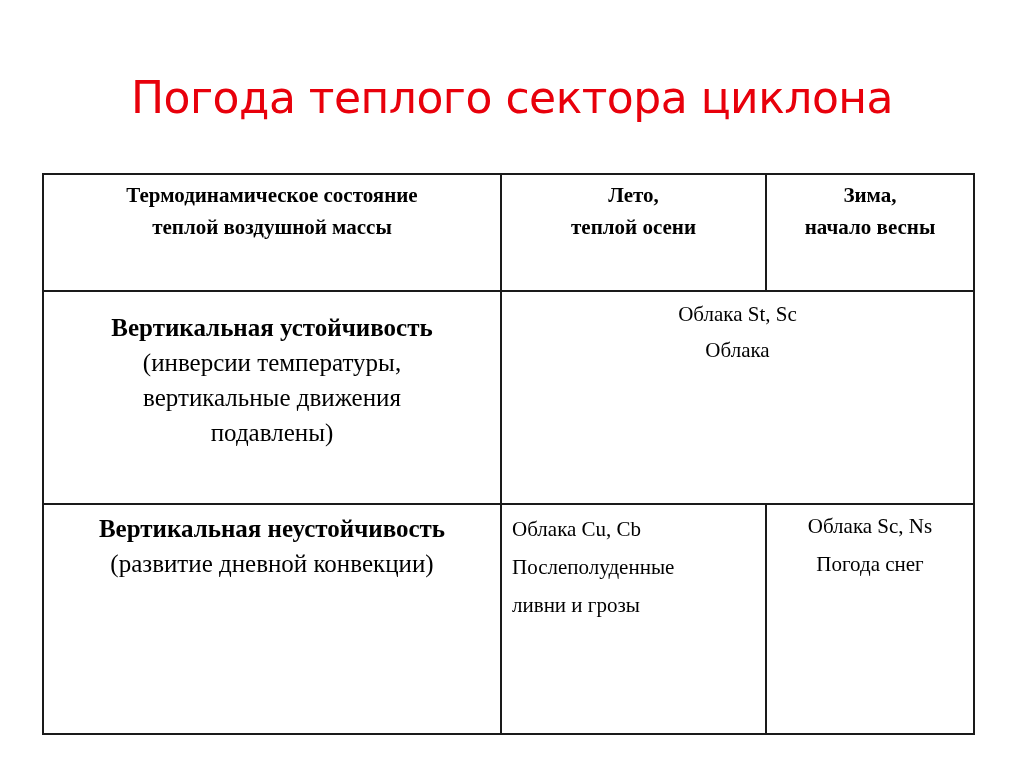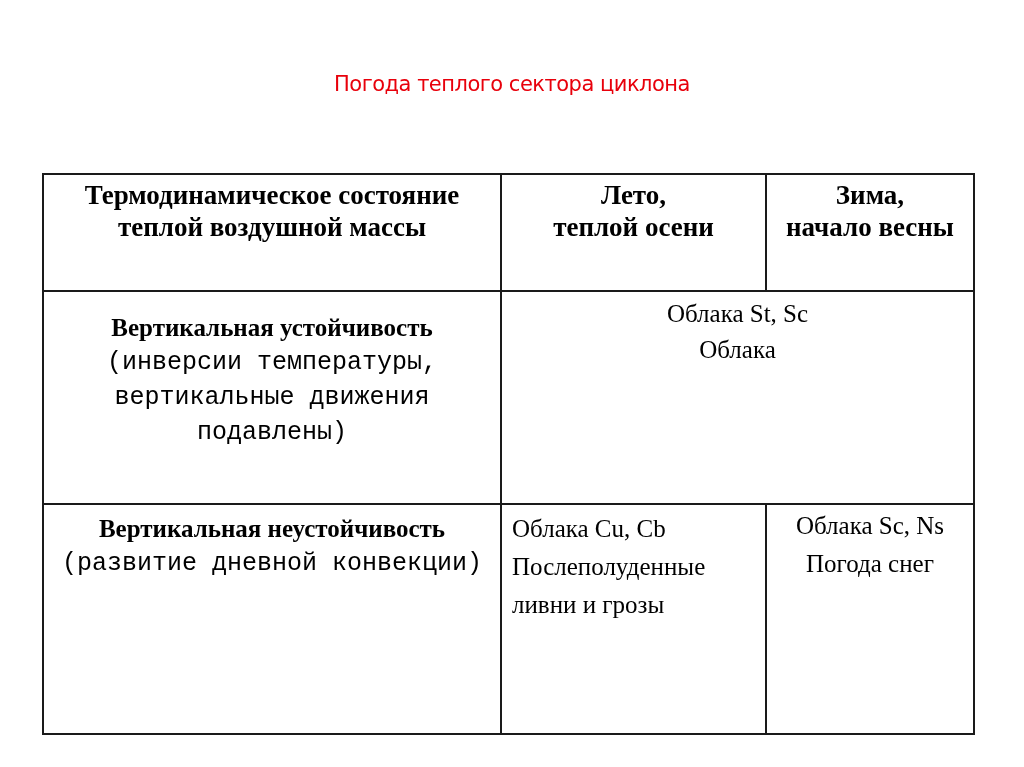--- a/index.html
+++ b/index.html
@@ -13,59 +13,58 @@
       position: relative;
       overflow: hidden;
     }
     .slide-title {
       position: absolute;
       left: 0;
       top: 72px;
       width: 1024px;
       text-align: center;
       font-family: "DejaVu Sans", sans-serif;
-      font-size: 21px;
+      font-size: 44px;
       color: #e8000b;
       letter-spacing: -0.5px;
     }
     .weather-table {
       position: absolute;
       left: 42px;
       top: 173px;
       border-collapse: collapse;
       table-layout: fixed;
       font-family: "Liberation Serif", serif;
       color: #000000;
     }
     .weather-table td {
       border: 2px solid #1a1a1a;
       vertical-align: top;
       text-align: center;
       padding: 0;
     }
     .hdr {
       font-weight: bold;
-      font-size: 27px;
+      font-size: 21px;
       line-height: 32px;
       padding-top: 4px !important;
     }
     .row-label {
       font-size: 25px;
       line-height: 35px;
     }
     .row-label .bold {
       font-weight: bold;
       display: block;
     }
     .row-label .plain {
       display: block;
-      font-family: Liberation Mono, monospace;
     }
     .cell-text {
-      font-size: 25px;
+      font-size: 21px;
       line-height: 38px;
     }
     .cell-left {
       text-align: left !important;
       padding-left: 10px !important;
       border-radius: 29px;
     }
     .line { display: block; }
   </style>
 </head>

